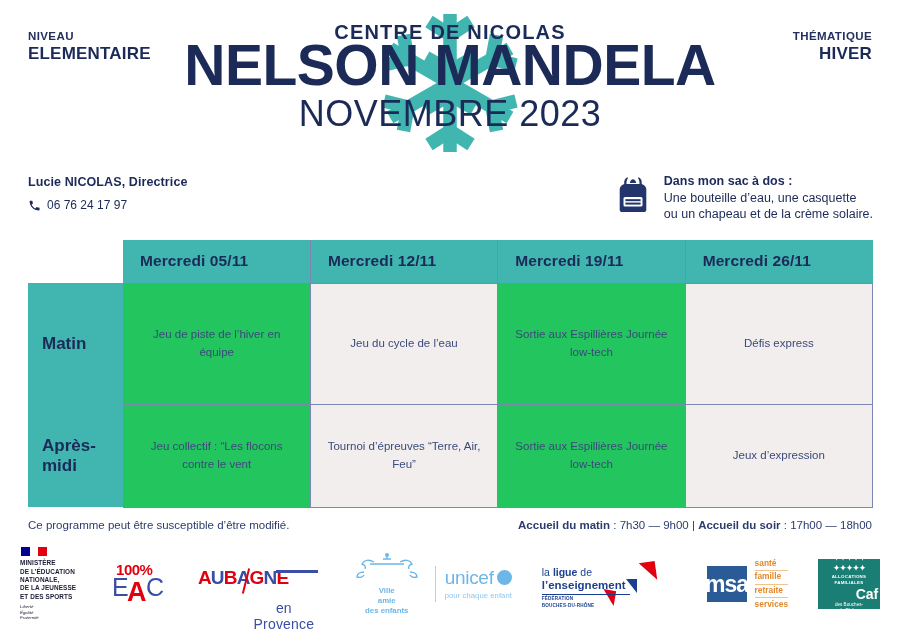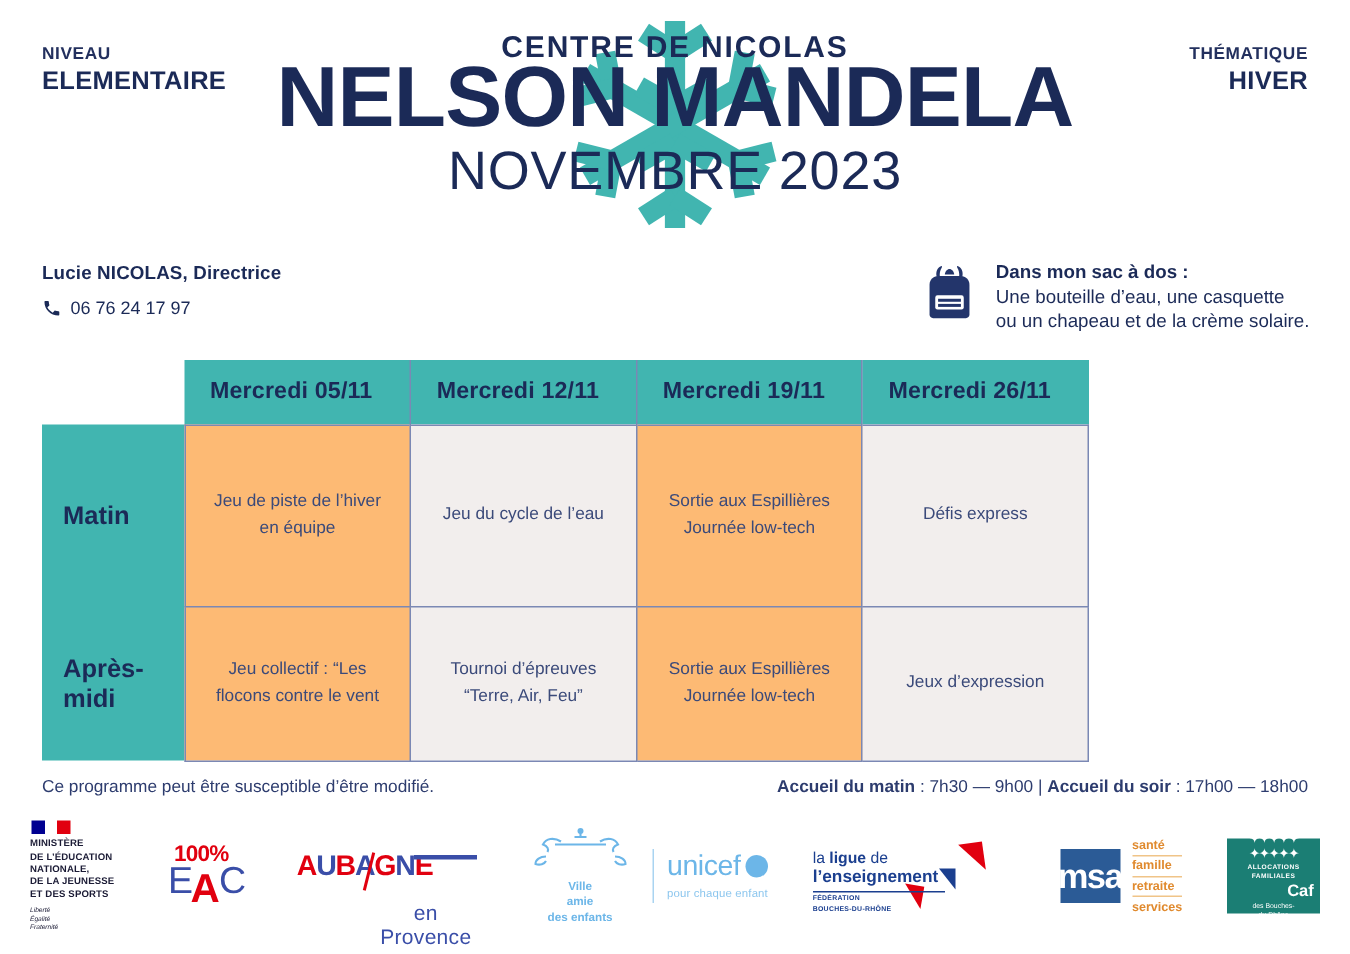--- a/index.html
+++ b/index.html
@@ -135,21 +135,21 @@
 
   
   .table-wrap {
     position: absolute;
     left: 28px;
     top: 240px;
     width: 845px;
   }
   table.planning {
     border-collapse: collapse;
-    width: 698px;
+    width: 845px;
     table-layout: fixed;
   }
   table.planning col.label-col { width: 95px; }
   table.planning th.corner {
     background: #ffffff;
     border: none;
     height: 41px;
   }
   table.planning th.dayhead {
     background: #41b5b0;
@@ -175,21 +175,21 @@
   }
   table.planning td.cell {
     font-size: 11.5px;
     color: #3b4a7a;
     text-align: center;
     vertical-align: middle;
     padding: 6px 14px;
     line-height: 1.5;
     border: 1px solid #7b88b4;
   }
-  table.planning td.cell.odd  { background: #fdba74; }
+  table.planning td.cell.odd  { background: #22c55e; }
   table.planning td.cell.even { background: #f2eeed; }
   tr.row-matin td { height: 108px; }
   tr.row-aprem td { height: 90px; }
 
   
   .notes {
     position: absolute;
     left: 28px;
     right: 28px;
     top: 519px;
@@ -283,21 +283,21 @@
   .msa .words div {
     font-size: 8.4px; font-weight: 700; color: #e08a2e;
     border-bottom: 1px solid #f0c488; padding: 1.5px 0 1.5px 0; line-height: 1.15;
   }
   .msa .words div:last-child { border-bottom: none; }
 
   
   .caf { width: 62px; height: 50px; background: #1b7e74; color: #fff; display:flex; flex-direction:column; align-items:center; justify-content:center; gap:1px; }
   .caf .stars { font-size: 9px; letter-spacing: -1px; line-height: 1; }
   .caf .af { font-size: 4.4px; font-weight: 700; letter-spacing: 0.3px; line-height: 1.3; text-align:center; }
-  .caf .cafname { font-size: 11px; font-weight: 700; line-height: 1; margin-top: 1px; margin-left: 36px; }
+  .caf .cafname { font-size: 14px; font-weight: 700; line-height: 1; margin-top: 1px; margin-left: 36px; }
   .caf .dept { font-size: 4.6px; line-height: 1.3; text-align: center; }
 </style>
 </head>
 <body>
 
 <div class="header">
 
   <div class="corner-label left">
     <span class="small">NIVEAU</span>
     <span class="big">ELEMENTAIRE</span>

